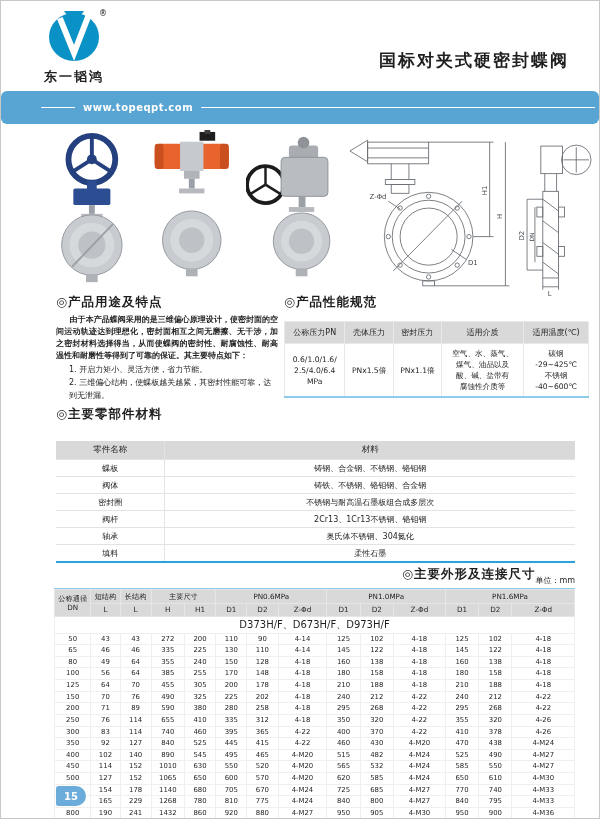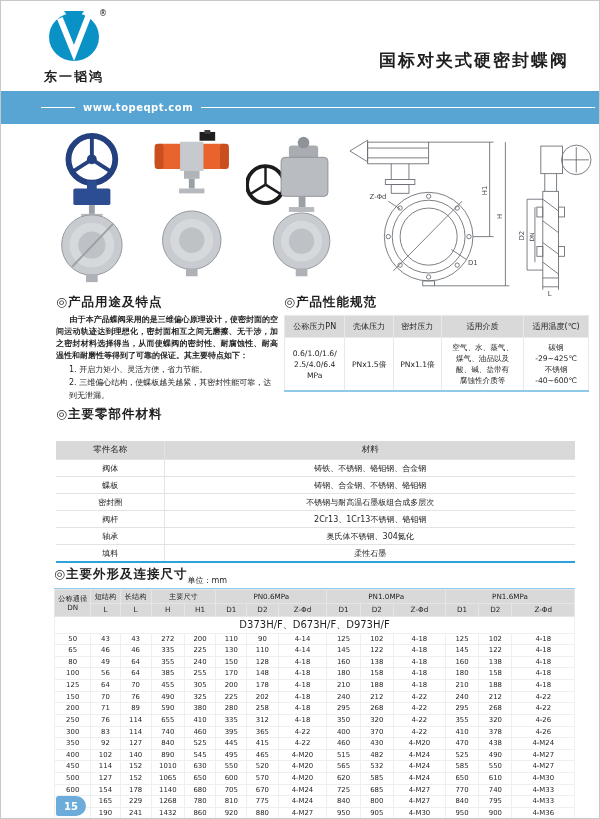--- a/index.html
+++ b/index.html
@@ -11,54 +11,54 @@
   body{margin:0;background:#888;display:flex;justify-content:center;}
   .page{width:600px;height:819px;background:#fff;border:1px solid #c8c8c8;position:relative;
         font-family:"DejaVu Sans","Liberation Sans",sans-serif;color:var(--text-dark);overflow:hidden;}
   
   header{height:90px;position:relative;}
   .logo-block{position:absolute;left:34px;top:8px;width:78px;text-align:center;}
   .logo-block .tm{position:absolute;left:64px;top:0;font-size:8px;color:#111;}
   .brand-name{font-weight:bold;font-size:13px;letter-spacing:2px;margin-top:1px;white-space:nowrap;}
   .doc-title{position:absolute;right:30px;top:48px;margin:0;font-size:17px;font-weight:bold;letter-spacing:2px;}
   
-  .banner{height:33px;background:var(--banner-blue);display:flex;align-items:center;}
+  .banner{height:33px;background:var(--banner-blue);display:flex;align-items:center;border-radius:6px;}
   .banner .line{height:1px;background:#fff;}
   .banner .line.short{width:34px;margin-left:40px;}
   .banner .line.long{flex:1;margin-right:4px;}
   .banner .url{color:#fff;font-size:10px;font-weight:bold;margin:0 8px;letter-spacing:.5px;}
   
   .media-row{display:flex;padding:6px 8px 0 46px;height:168px;align-items:flex-start;}
   .photos{display:flex;gap:6px;width:298px;}
   .photos svg{height:158px;}
   .drawing{flex:1;display:flex;justify-content:center;}
   
   h2.sec{font-size:12.5px;font-weight:bold;margin:0 0 3px 0;letter-spacing:1px;}
   .two-col{display:flex;padding:2px 10px 0 55px;gap:6px;}
   .features{width:222px;flex:none;}
   .features .intro{font-size:8px;line-height:1.5;margin:0;text-indent:1.7em;text-align:justify;font-weight:bold;}
   .features ul{margin:2px 0 0 0;padding-left:13px;list-style:none;font-size:8px;line-height:1.6;}
   .spec{flex:1;}
-  .spec table{width:100%;border-collapse:collapse;margin-top:4px;border-bottom:2px solid #8ecbe8;}
+  .spec table{width:100%;border-collapse:collapse;margin-top:10px;border-bottom:2px solid #8ecbe8;}
   .spec th{background:var(--table-header-grey);font-size:8px;font-weight:normal;padding:5px 1px;border:1px solid #e9e9e9;}
   .spec td{font-size:7.6px;text-align:center;padding:4px 1px;border:1px solid #e9e9e9;white-space:pre-line;line-height:1.45;}
   .parts{padding:4px 24px 0 55px;}
   .parts table{width:100%;border-collapse:collapse;margin-top:18px;border-bottom:2px solid var(--accent-rule-blue);}
   .parts th{background:var(--table-header-grey);font-size:8.5px;font-weight:normal;padding:3px 0;}
   .parts tr>*:first-child{width:21%;border-right:1px solid #e3e3e3;}
   .parts td{font-size:8px;text-align:center;padding:2.5px 0;border-top:1px solid #e3e3e3;}
   .dims{padding:3px 24px 0 53px;}
-  .dims-head{display:flex;justify-content:flex-start;align-items:flex-end;border-bottom:1px solid #8ecbe8;padding-bottom:2px;}
+  .dims-head{display:flex;justify-content:flex-end;align-items:flex-end;border-bottom:1px solid #8ecbe8;padding-bottom:2px;}
   .dims-head .unit{font-size:8px;}
   .dims table{width:100%;border-collapse:collapse;border-bottom:2px solid var(--accent-rule-blue);}
   .dims th{background:var(--table-header-grey);font-size:7.2px;font-weight:normal;padding:1.5px 0;line-height:1.3;border:1px solid #e6e6e6;}
   .dims td{font-size:6.9px;text-align:center;padding:1px 0;line-height:1.25;border:1px solid #efefef;}
   .dims .model-row td{font-size:10px;padding:1.5px 0;}
   
-  .page-badge{position:absolute;left:55px;bottom:2px;width:30px;height:20px;background:var(--page-badge-blue);
+  .page-badge{position:absolute;left:55px;bottom:12px;width:30px;height:20px;background:var(--page-badge-blue);
               color:#fff;font-size:10px;font-weight:bold;display:flex;align-items:center;justify-content:center;
               border-radius:3px 12px 12px 3px;}
   svg text{font-family:"DejaVu Sans","Liberation Sans",sans-serif;}
 </style>
 </head>
 <body>
 
 <div class="page">
 
   <header>
@@ -250,26 +250,26 @@
     <h2 class="sec"><span>◎</span><span>主要零部件材料</span></h2>
     <table>
       <thead>
           <tr>
             <th>零件名称</th>
             <th>材料</th>
           </tr>
         </thead>
       <tbody>
           <tr>
+            <td>蝶板</td>
+            <td>铸钢、合金钢、不锈钢、铬钼钢</td>
+          </tr>
+          <tr>
             <td>阀体</td>
             <td>铸铁、不锈钢、铬钼钢、合金钢</td>
-          </tr>
-          <tr>
-            <td>蝶板</td>
-            <td>铸钢、合金钢、不锈钢、铬钼钢</td>
           </tr>
           <tr>
             <td>密封圈</td>
             <td>不锈钢与耐高温石墨板组合成多层次</td>
           </tr>
           <tr>
             <td>阀杆</td>
             <td>2Cr13、1Cr13不锈钢、铬钼钢</td>
           </tr>
           <tr>

